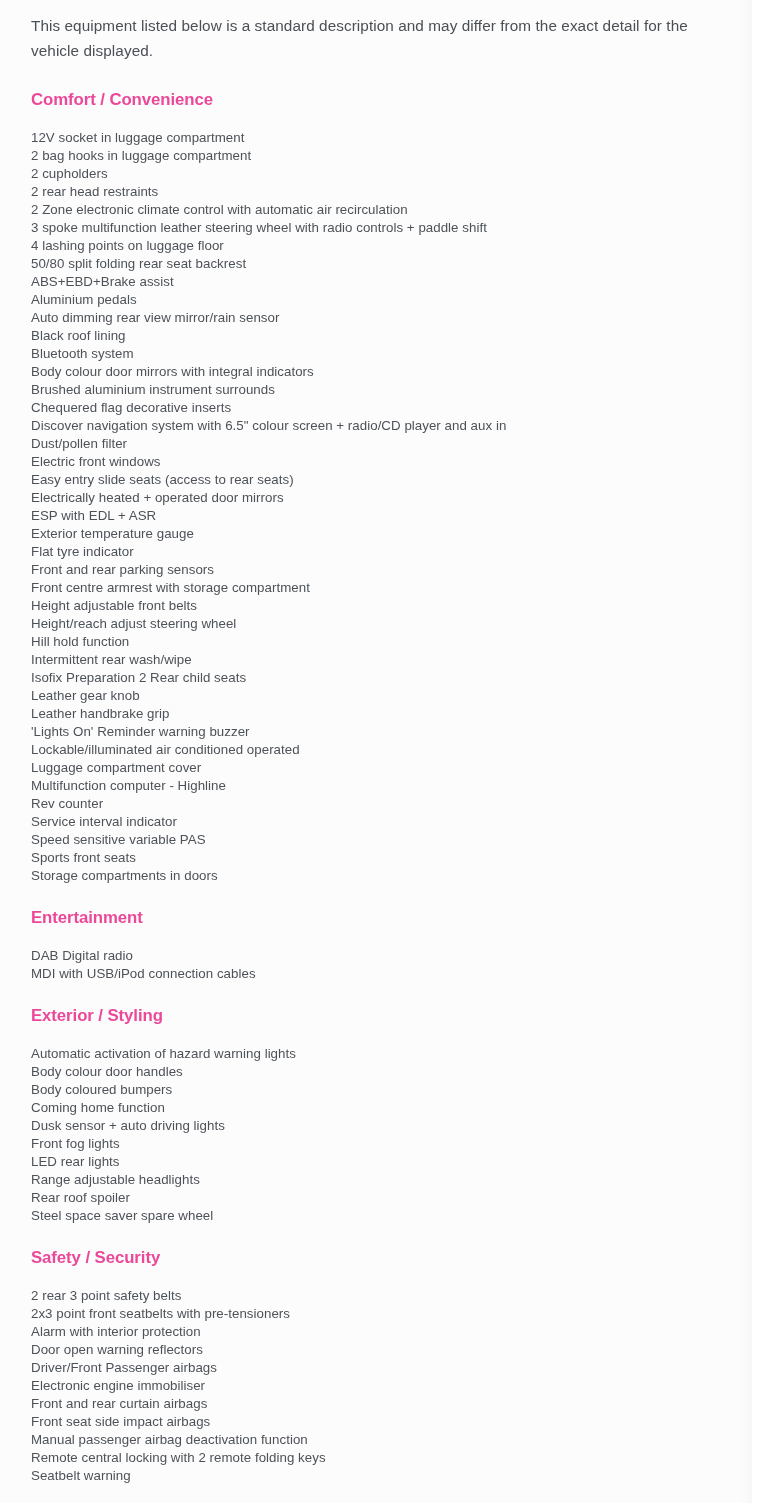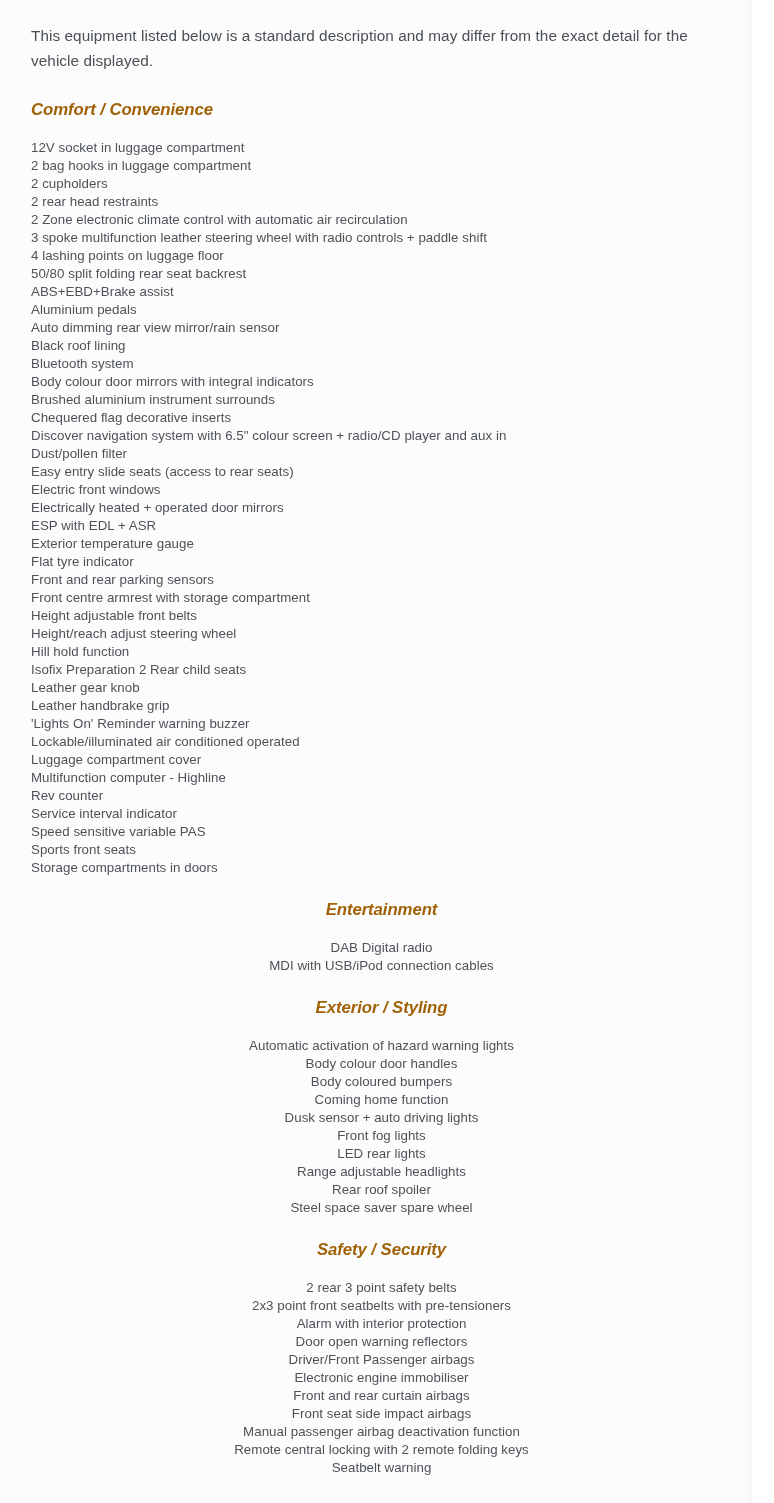--- a/index.html
+++ b/index.html
@@ -37,51 +37,49 @@
     left: 740px;
     top: 0;
     width: 12px;
     height: 1503px;
     background: linear-gradient(to right, #fcfcfc 0%, #fafafa 55%, #f7f7f7 100%);
   }
 
   .content {
     position: absolute;
     left: 0;
-    top: 10px;
+    top: 0;
     width: 752px;
     padding: 13px 20px 6px 31px;
     box-sizing: border-box;
   }
 
   .intro {
     margin: 0 0 26px 0;
     font-size: 15.3px;
     line-height: 25px;
     color: #4a5056;
     letter-spacing: 0.005em;
     max-width: 665px;
   }
 
   .section {
     margin: 0;
   }
   .section + .section {
     margin-top: 22px;
-    text-align: center;
   }
 
   .section-heading {
     margin: 0 0 18px 0;
     font-size: 16.8px;
     font-weight: bold;
     line-height: 22px;
-    color: #a16207;
+    color: #ec4899;
     letter-spacing: -0.005em;
-    font-style: italic;
   }
 
   .feature-list {
     list-style: none;
     margin: 0;
     padding: 0;
   }
   .feature-item {
     font-size: 13.3px;
     line-height: 18px;
@@ -118,31 +116,32 @@
             <li class="feature-item">ABS+EBD+Brake assist</li>
             <li class="feature-item">Aluminium pedals</li>
             <li class="feature-item">Auto dimming rear view mirror/rain sensor</li>
             <li class="feature-item">Black roof lining</li>
             <li class="feature-item">Bluetooth system</li>
             <li class="feature-item">Body colour door mirrors with integral indicators</li>
             <li class="feature-item">Brushed aluminium instrument surrounds</li>
             <li class="feature-item">Chequered flag decorative inserts</li>
             <li class="feature-item">Discover navigation system with 6.5" colour screen + radio/CD player and aux in</li>
             <li class="feature-item">Dust/pollen filter</li>
+            <li class="feature-item">Electric front windows</li>
             <li class="feature-item">Easy entry slide seats (access to rear seats)</li>
-            <li class="feature-item">Electric front windows</li>
             <li class="feature-item">Electrically heated + operated door mirrors</li>
             <li class="feature-item">ESP with EDL + ASR</li>
             <li class="feature-item">Exterior temperature gauge</li>
             <li class="feature-item">Flat tyre indicator</li>
             <li class="feature-item">Front and rear parking sensors</li>
             <li class="feature-item">Front centre armrest with storage compartment</li>
             <li class="feature-item">Height adjustable front belts</li>
             <li class="feature-item">Height/reach adjust steering wheel</li>
             <li class="feature-item">Hill hold function</li>
+            <li class="feature-item">Intermittent rear wash/wipe</li>
             <li class="feature-item">Isofix Preparation 2 Rear child seats</li>
             <li class="feature-item">Leather gear knob</li>
             <li class="feature-item">Leather handbrake grip</li>
             <li class="feature-item">'Lights On' Reminder warning buzzer</li>
             <li class="feature-item">Lockable/illuminated air conditioned operated</li>
             <li class="feature-item">Luggage compartment cover</li>
             <li class="feature-item">Multifunction computer - Highline</li>
             <li class="feature-item">Rev counter</li>
             <li class="feature-item">Service interval indicator</li>
             <li class="feature-item">Speed sensitive variable PAS</li>

